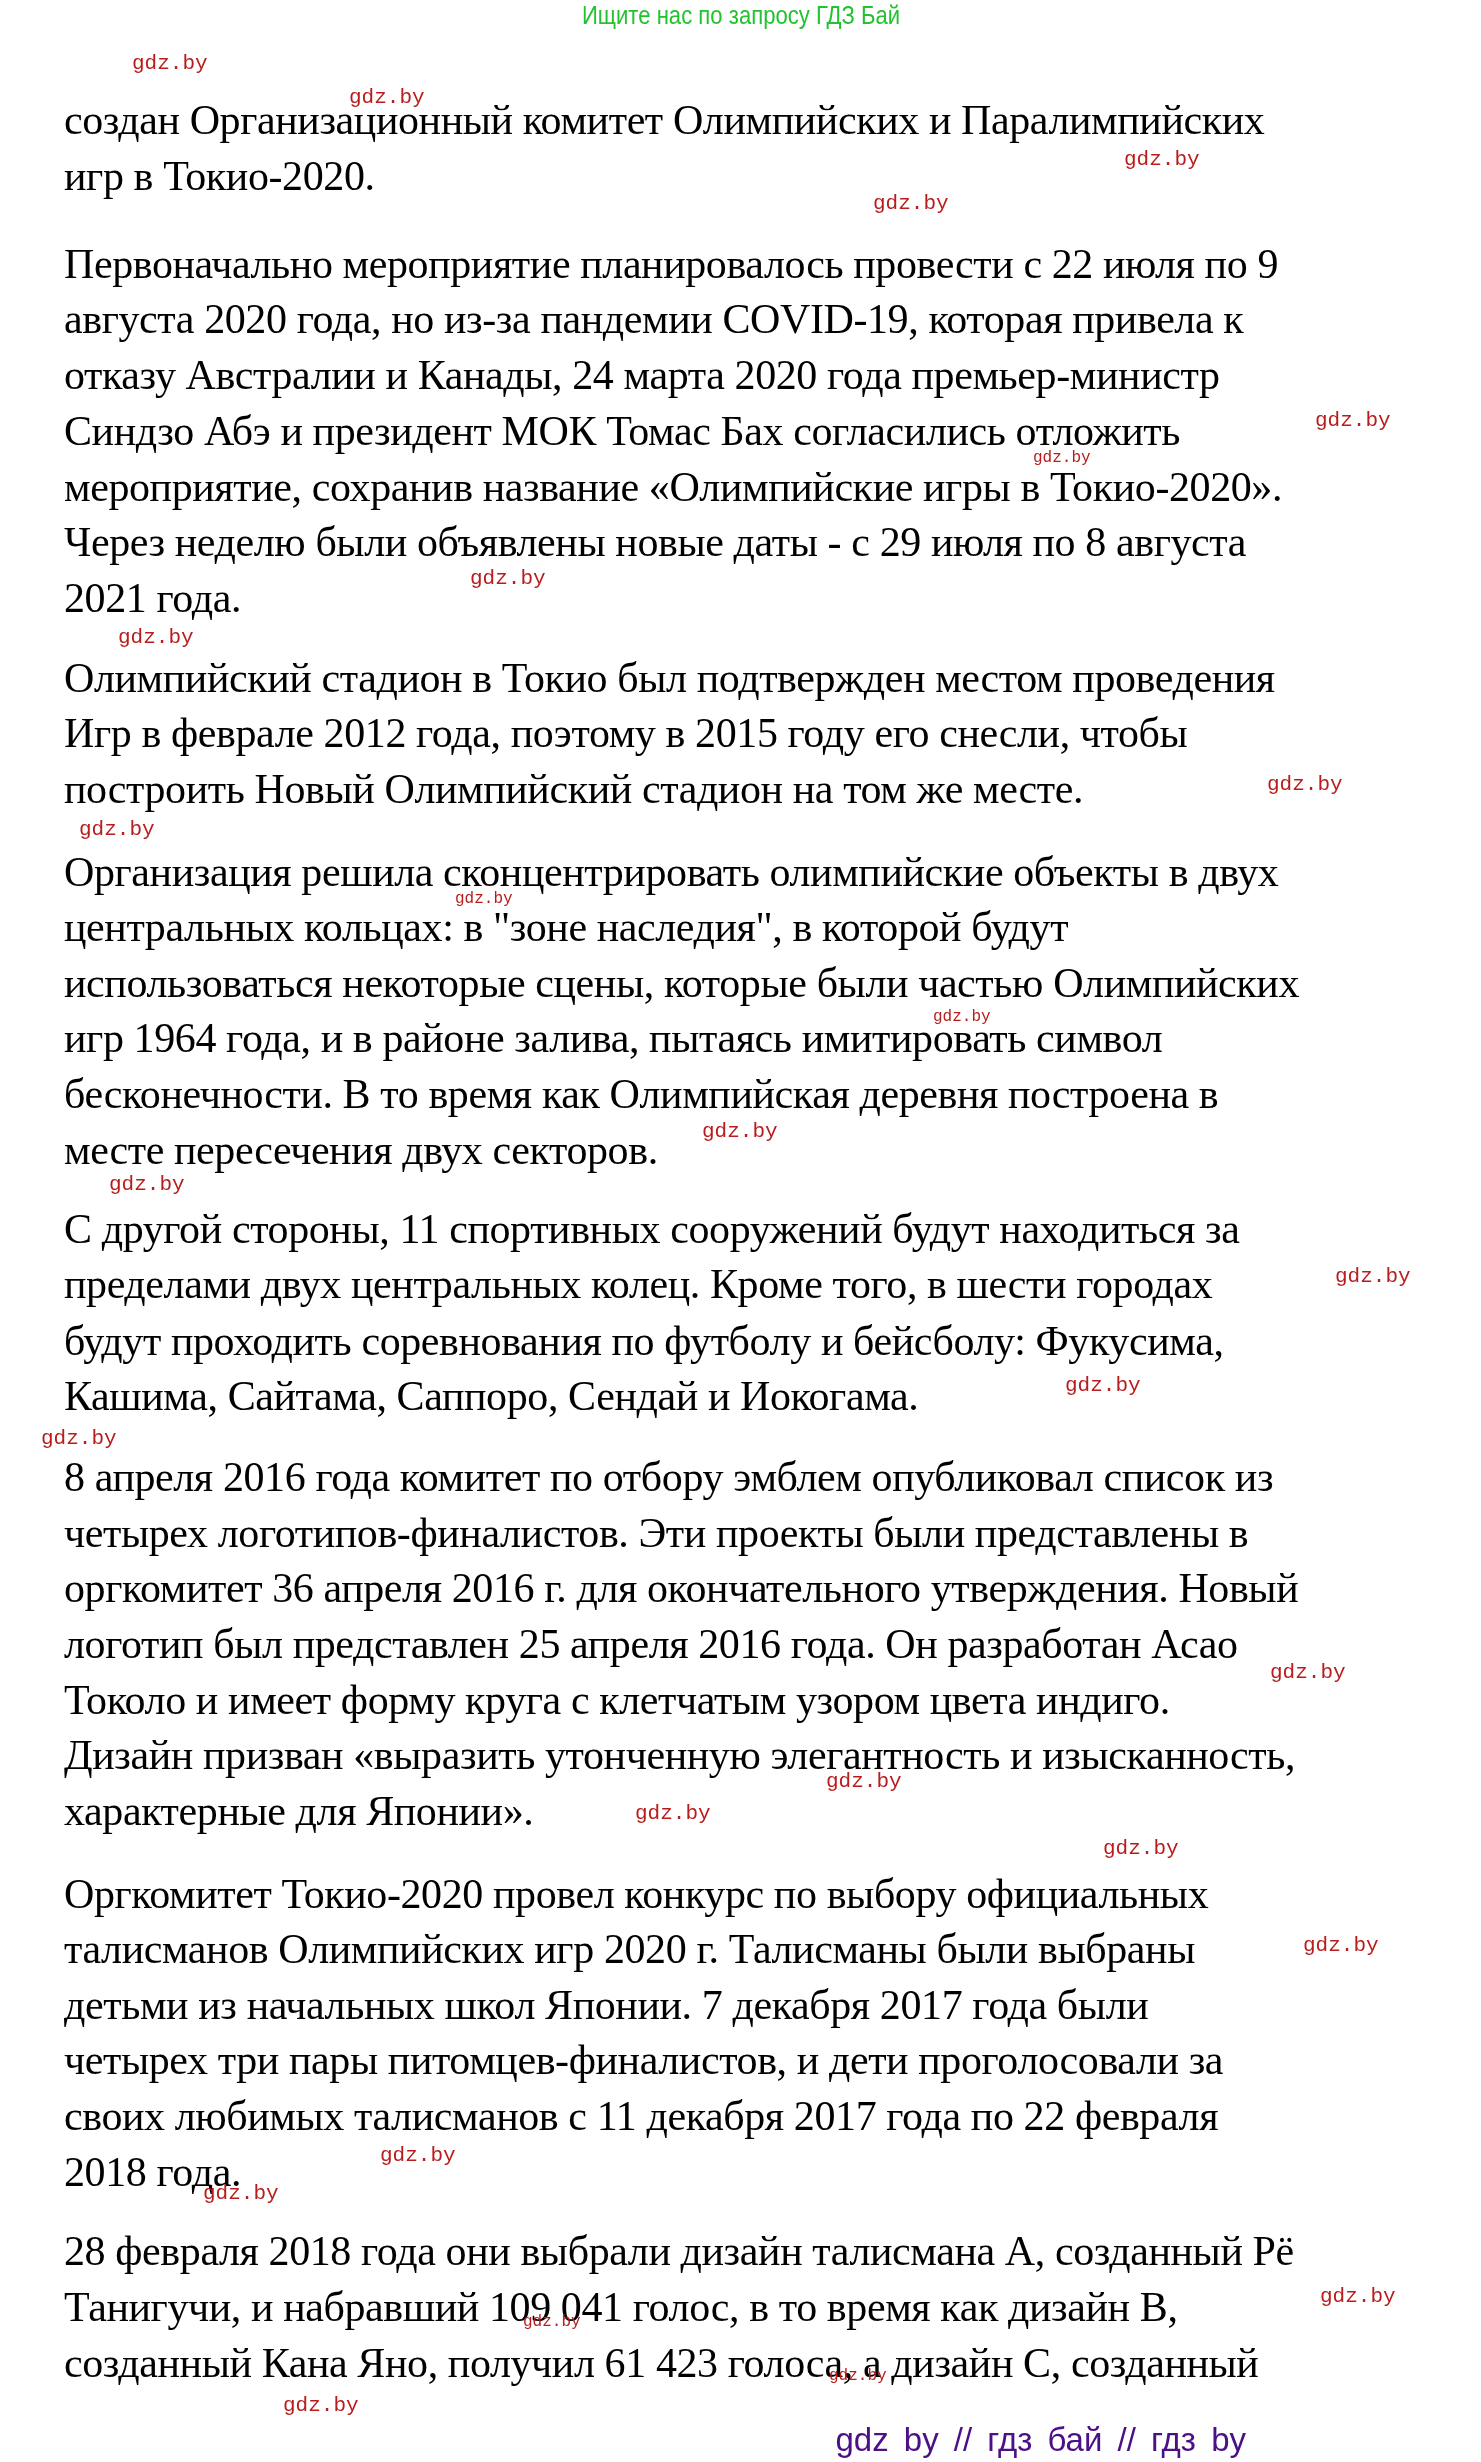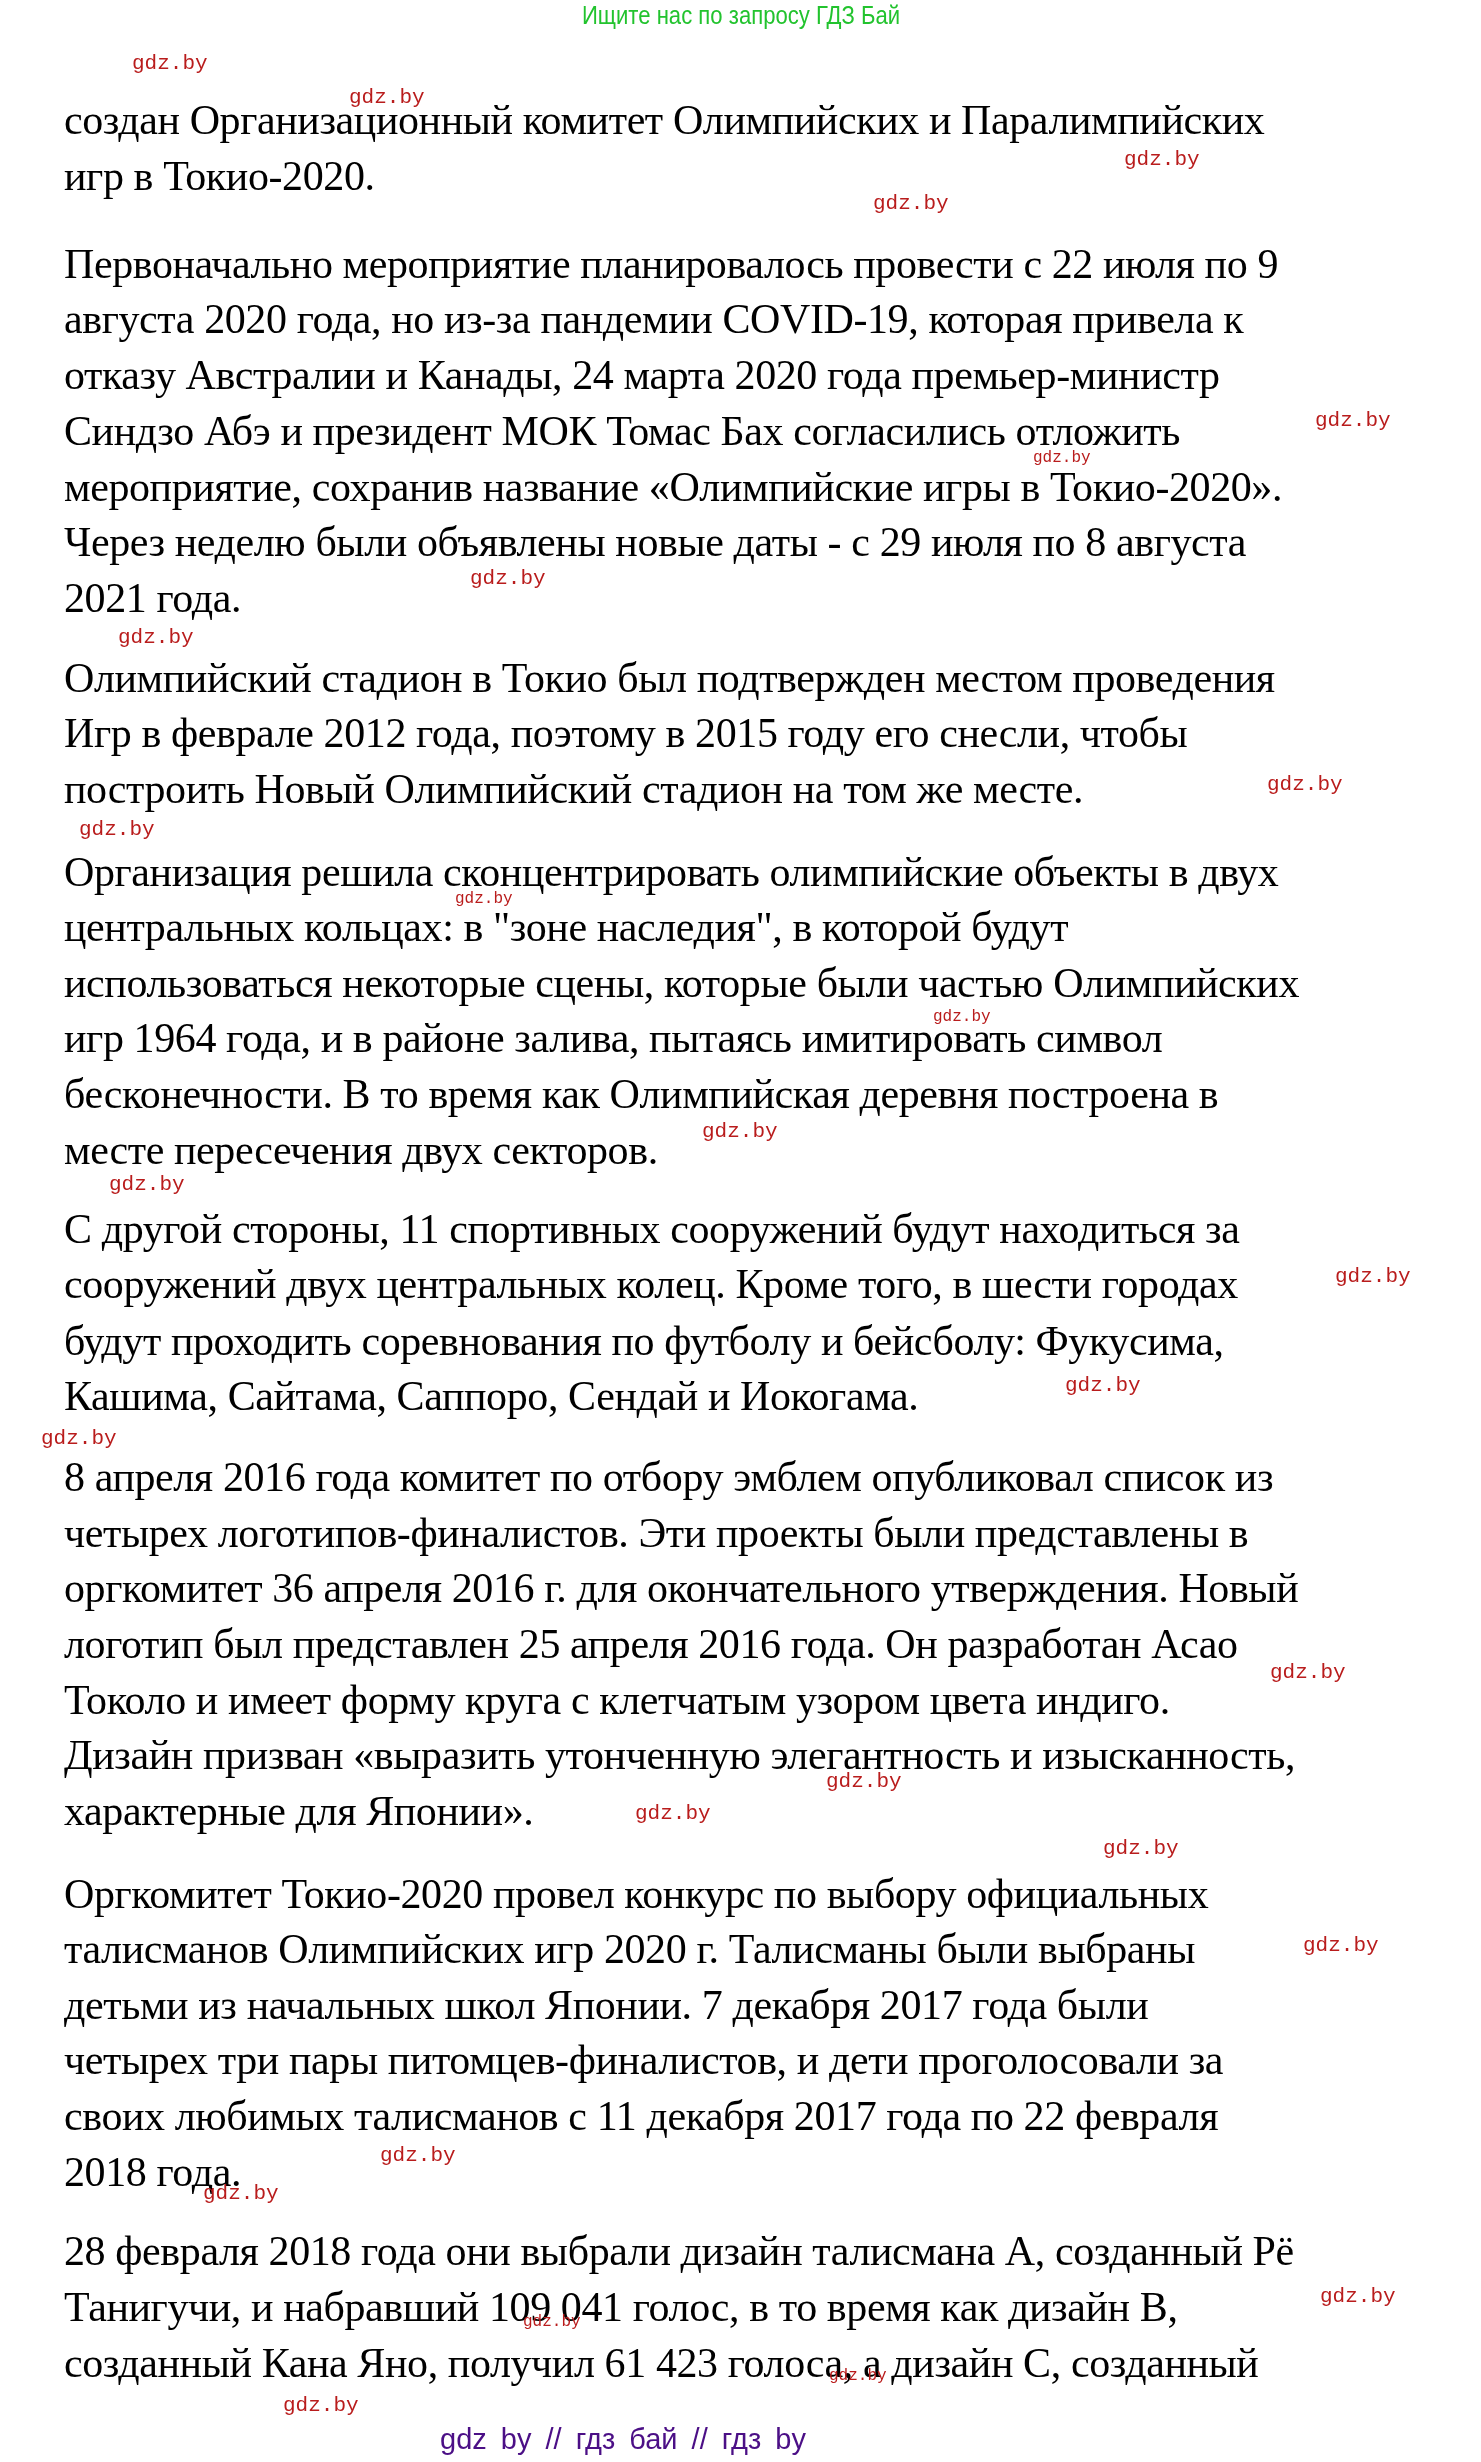--- a/index.html
+++ b/index.html
@@ -4,22 +4,22 @@
 <style>
   html, body { margin:0; padding:0; background:#ffffff; }
   body { width:1482px; height:2462px; position:relative; overflow:hidden; }
   .header { position:absolute; top:0; left:0; width:1482px; text-align:center; color:#22c32e;
     font-family:"Liberation Sans", sans-serif; font-size:26px; line-height:30px; transform:scaleX(0.85); }
   .line { position:absolute; left:64px; white-space:nowrap; font-family:"Liberation Serif", serif;
     font-size:42px; line-height:47px; color:#000; letter-spacing:-0.4px; }
   .wm { position:absolute; font-family:Liberation Mono, monospace; font-size:21px; color:#b91c1c;
     line-height:23px; white-space:nowrap; }
   .wm.small { font-size:16px; }
-  .footer { position:absolute; left:0; width:1246px; top:2423px; text-align:center; color:#4b0f86;
-    font-family:"Liberation Sans", sans-serif; font-size:29px; line-height:33px; word-spacing:6px; }
+  .footer { position:absolute; left:0; width:1246px; top:2423px; text-align:right; color:#4b0f86;
+    font-family:"Liberation Sans", sans-serif; font-size:33px; line-height:33px; word-spacing:6px; }
 </style>
 </head>
 <body>
 
 <div class="header">Ищите нас по запросу ГДЗ Бай</div>
 
 <div>
   <div class="line" style="top:97px">создан Организационный комитет Олимпийских и Паралимпийских</div>
   <div class="line" style="top:153px">игр в Токио-2020.</div>
 
@@ -36,21 +36,21 @@
   <div class="line" style="top:766px">построить Новый Олимпийский стадион на том же месте.</div>
 
   <div class="line" style="top:849px">Организация решила сконцентрировать олимпийские объекты в двух</div>
   <div class="line" style="top:904px">центральных кольцах: в "зоне наследия", в которой будут</div>
   <div class="line" style="top:960px">использоваться некоторые сцены, которые были частью Олимпийских</div>
   <div class="line" style="top:1015px">игр 1964 года, и в районе залива, пытаясь имитировать символ</div>
   <div class="line" style="top:1071px">бесконечности. В то время как Олимпийская деревня построена в</div>
   <div class="line" style="top:1127px">месте пересечения двух секторов.</div>
 
   <div class="line" style="top:1206px">С другой стороны, 11 спортивных сооружений будут находиться за</div>
-  <div class="line" style="top:1261px">сооружений двух центральных колец. Кроме того, в шести городах</div>
+  <div class="line" style="top:1261px">пределами двух центральных колец. Кроме того, в шести городах</div>
   <div class="line" style="top:1318px">будут проходить соревнования по футболу и бейсболу: Фукусима,</div>
   <div class="line" style="top:1373px">Кашима, Сайтама, Саппоро, Сендай и Иокогама.</div>
 
   <div class="line" style="top:1454px">8 апреля 2016 года комитет по отбору эмблем опубликовал список из</div>
   <div class="line" style="top:1510px">четырех логотипов-финалистов. Эти проекты были представлены в</div>
   <div class="line" style="top:1565px">оргкомитет 36 апреля 2016 г. для окончательного утверждения. Новый</div>
   <div class="line" style="top:1621px">логотип был представлен 25 апреля 2016 года. Он разработан Асао</div>
   <div class="line" style="top:1677px">Токоло и имеет форму круга с клетчатым узором цвета индиго.</div>
   <div class="line" style="top:1732px">Дизайн призван «выразить утонченную элегантность и изысканность,</div>
   <div class="line" style="top:1788px">характерные для Японии».</div>

